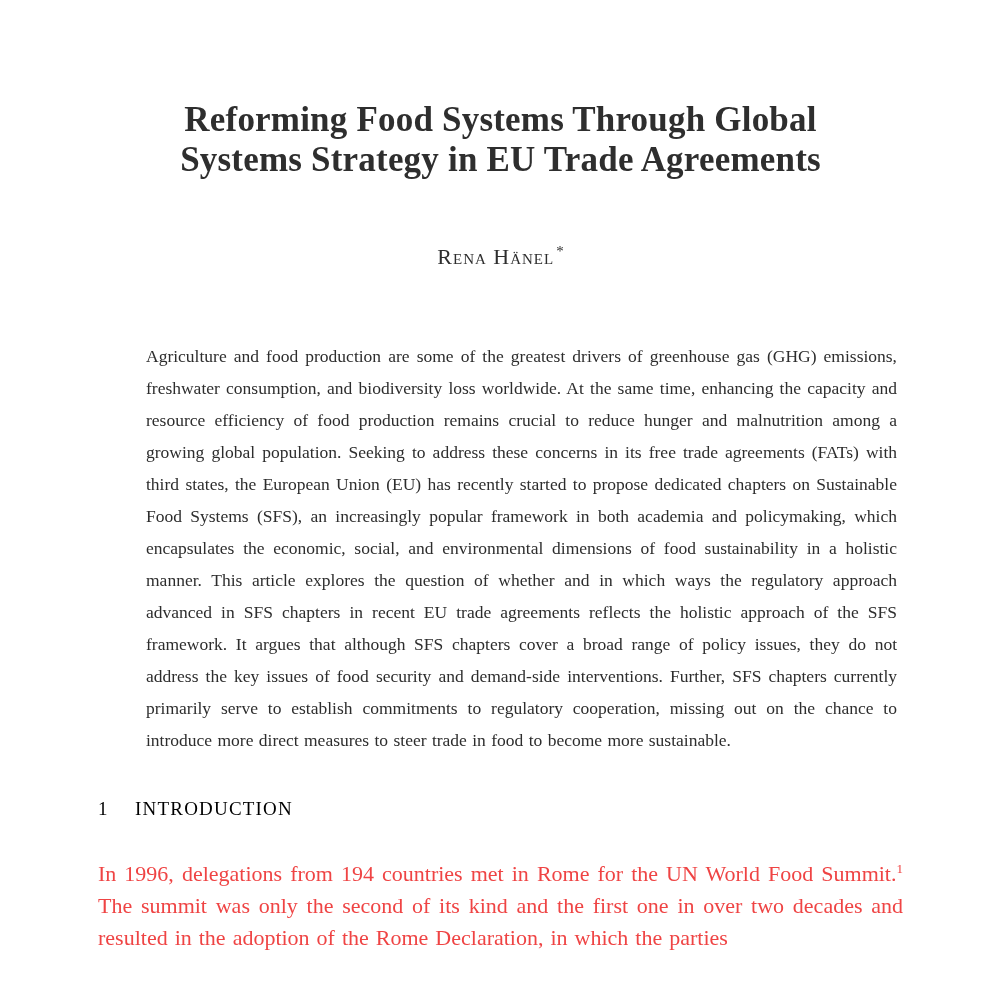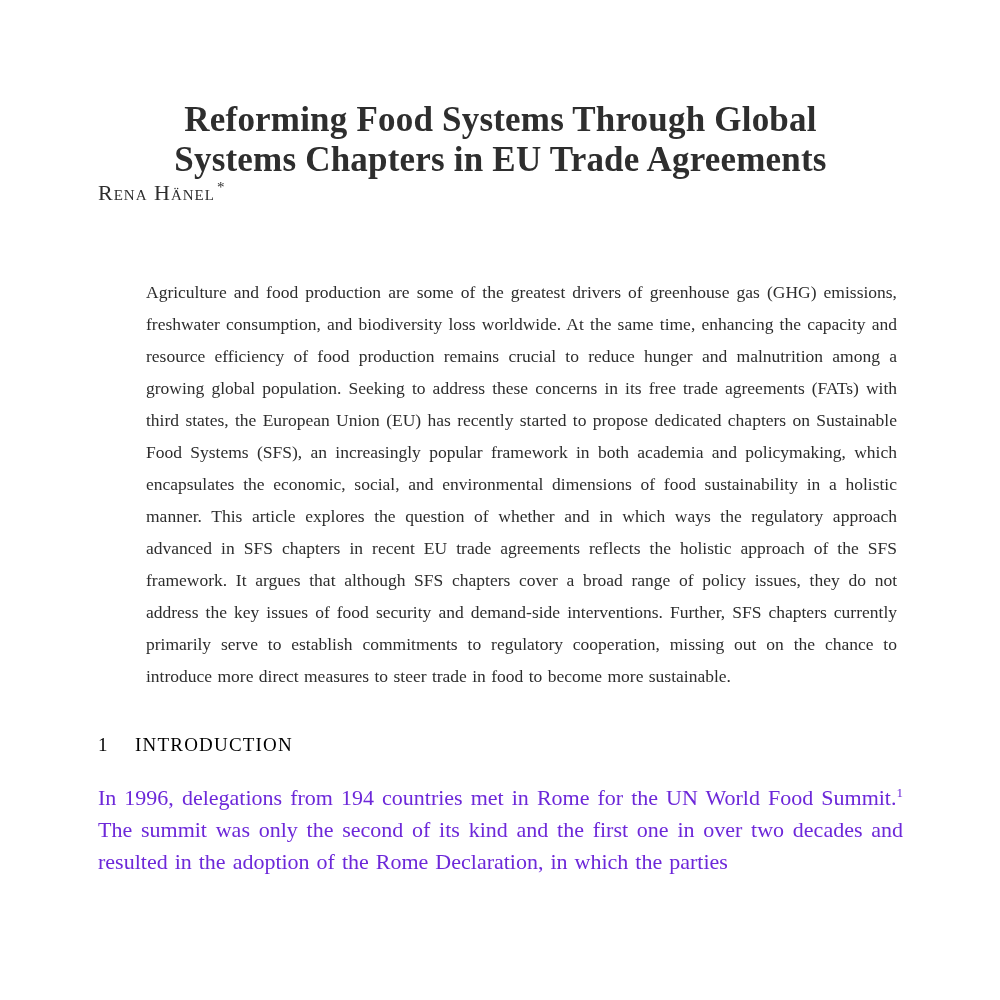--- a/index.html
+++ b/index.html
@@ -21,20 +21,22 @@
   .title {
     font-size: 35px;
     line-height: 40px;
     font-weight: bold;
     text-align: center;
     color: #2e2e2e;
     letter-spacing: 0.2px;
   }
   .title-line { display: block; }
   .author-line {
+    margin-top: 64px;
+    text-align: center;
     font-size: 22px;
     color: #2e2e2e;
   }
   .author-name {
     font-variant: small-caps;
     letter-spacing: 1px;
   }
   .author-star {
     font-size: 15px;
     vertical-align: super;
@@ -63,41 +65,41 @@
   .section-heading {
     margin-top: 42px;
     font-size: 19px;
     font-weight: normal;
     color: #000000;
     letter-spacing: 0.5px;
   }
   .section-number { display: inline-block; margin-right: 27px; }
   .section-title { letter-spacing: 1.2px; }
   .body-text {
-    margin-top: 26px;
+    margin-top: 38px;
     font-size: 22px;
     line-height: 32px;
     text-align: justify;
-    color: #6d28d9;
+    color: #ef4444;
     word-spacing: 1.5px;
   }
   .footnote-ref {
     font-size: 13px;
     vertical-align: super;
     line-height: 0;
   }
 </style>
 </head>
 <body>
 
 <div class="page">
 
   <h1 class="title">
     <span class="title-line">Reforming Food Systems Through Global</span>
-    <span class="title-line">Systems Chapters in EU Trade Agreements</span>
+    <span class="title-line">Systems Strategy in EU Trade Agreements</span>
   </h1>
 
   <div class="author-line"><span class="author-name">Rena Hänel</span><sup class="author-star">*</sup></div>
 
   <div class="front-matter">
     <p class="abstract">Agriculture and food production are some of the greatest drivers of greenhouse gas (GHG) emissions, freshwater consumption, and biodiversity loss worldwide. At the same time, enhancing the capacity and resource efficiency of food production remains crucial to reduce hunger and malnutrition among a growing global population. Seeking to address these concerns in its free trade agreements (FATs) with third states, the European Union (EU) has recently started to propose dedicated chapters on Sustainable Food Systems (SFS), an increasingly popular framework in both academia and policymaking, which encapsulates the economic, social, and environmental dimensions of food sustainability in a holistic manner. This article explores the question of whether and in which ways the regulatory approach advanced in SFS chapters in recent EU trade agreements reflects the holistic approach of the SFS framework. It argues that although SFS chapters cover a broad range of policy issues, they do not address the key issues of food security and demand-side interventions. Further, SFS chapters currently primarily serve to establish commitments to regulatory cooperation, missing out on the chance to introduce more direct measures to steer trade in food to become more sustainable.</p>
   </div>
 
   <h2 class="section-heading"><span class="section-number">1</span><span class="section-title">INTRODUCTION</span></h2>
 

